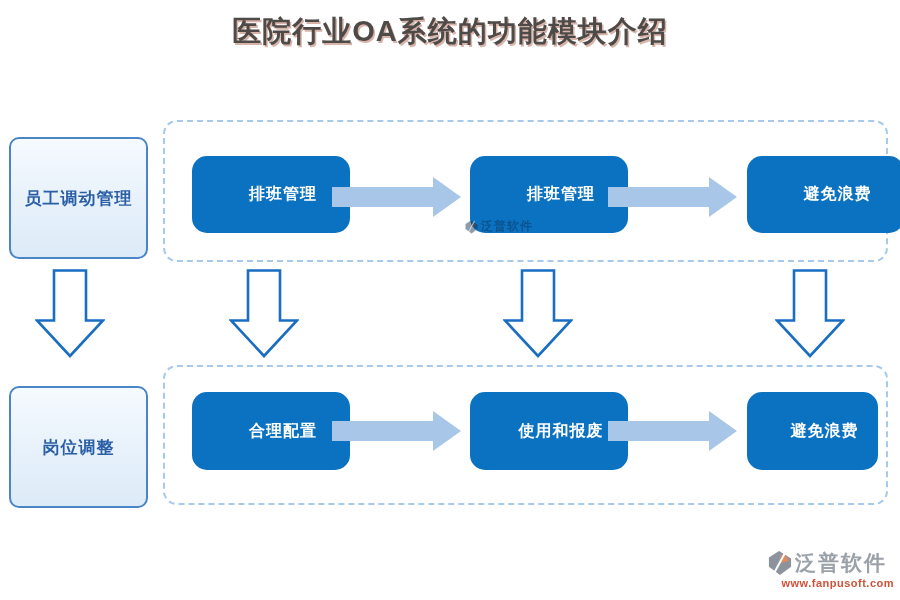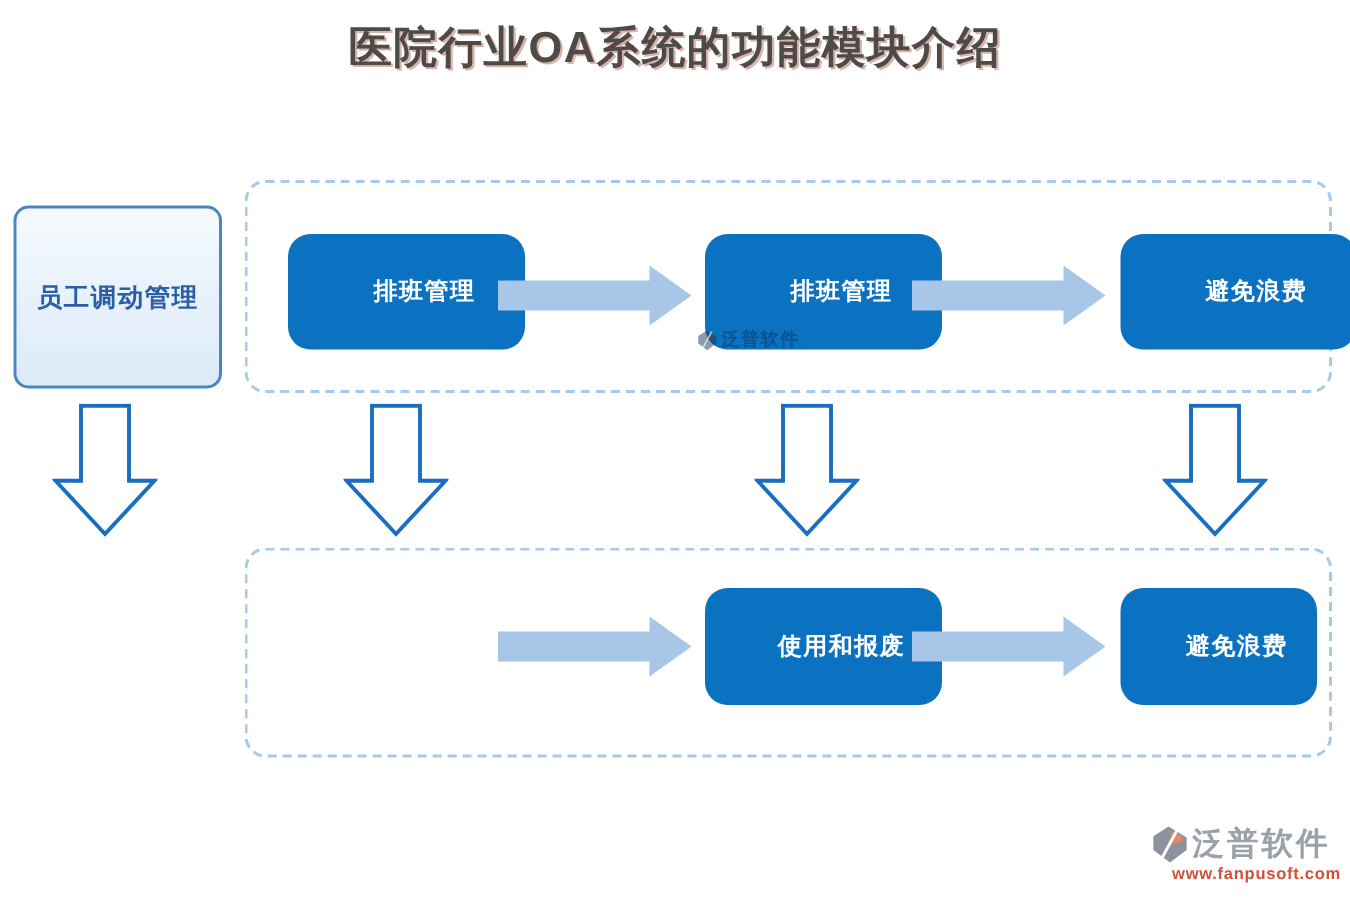--- a/index.html
+++ b/index.html
@@ -48,20 +48,23 @@
 </head>
 <body>
 
 <div class="canvas">
 
   <h1 class="title">医院行业OA系统的功能模块介绍</h1>
 
   <div class="side-box" style="top:137px;">
     <span>员工调动管理</span>
   </div>
+  <div class="side-box" style="top:386px;">
+    <span>岗位调整</span>
+  </div>
 
   <div class="dashed-panel" style="top:120px;height:142px;"></div>
   <div class="dashed-panel" style="top:365px;height:140px;"></div>
 
   <div class="flow-box" style="left:192px;top:156px;">
     <span>排班管理</span>
   </div>
   <div class="flow-box" style="left:470px;top:156px;">
     <span>排班管理</span>
     <div class="watermark">
@@ -70,20 +73,23 @@
         <path d="M13.5 5.5 C18 4.5 22 7.5 22.5 11.5 L13 14.5 Z" fill="rgba(120,70,40,.5)"></path>
         <path d="M19 2 L6 26" stroke="rgba(255,255,255,.6)" stroke-width="2.2"></path>
       </svg>
       <span>泛普软件</span>
     </div>
   </div>
   <div class="flow-box" style="left:747px;top:156px;width:133px;">
     <span>避免浪费</span>
   </div>
 
+  <div class="flow-box row2" style="left:192px;top:392px;">
+    <span>合理配置</span>
+  </div>
   <div class="flow-box row2" style="left:470px;top:392px;">
     <span>使用和报废</span>
   </div>
   <div class="flow-box row2" style="left:747px;top:392px;width:107px;">
     <span>避免浪费</span>
   </div>
 
   <svg class="h-arrow" style="left:332px;top:176px;" viewBox="0 0 130 42">
     <polygon points="0,11 101,11 101,1 129,21 101,41 101,31 0,31" fill="#a7c6e8"></polygon>
   </svg>

